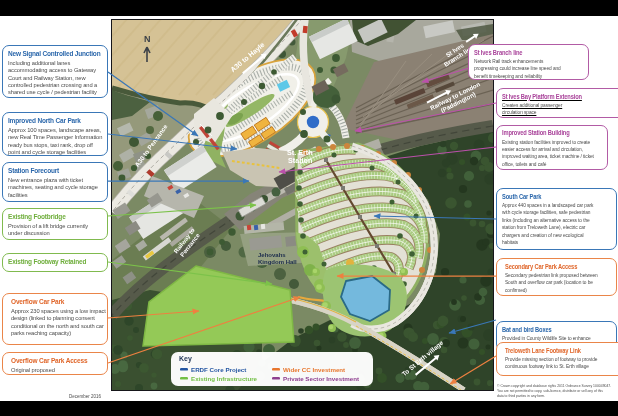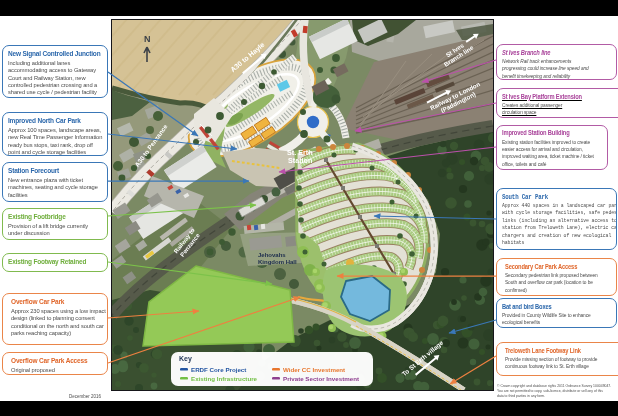--- a/index.html
+++ b/index.html
@@ -749,56 +749,56 @@
 </div>
 </div>
 
 <div class="box lbox orange" style="left:2px;top:352px;width:106px;height:22.5px;">
 <div class="inner">
 <h4>Overflow Car Park Access</h4>
 <p>Original proposed</p>
 </div>
 </div>
 
-<div class="box rbox purple" style="left:496px;top:44px;width:121px;height:36px;font-style:italic;">
+<div class="box rbox purple" style="left:468px;top:44px;width:121px;height:36px;">
 <div class="inner">
 <h4>St Ives Branch line</h4>
 <p>Network Rail track enhancements<br>progressing could increase line speed and<br>benefit timekeeping and reliability</p>
 </div>
 </div>
 
 <div class="box rbox purple" style="left:496px;top:88px;width:130px;height:30px;text-decoration:underline;">
 <div class="inner">
 <h4>St Ives Bay Platform Extension</h4>
 <p>Creates additional passenger<br>circulation space</p>
 </div>
 </div>
 
 <div class="box rbox purple" style="left:496px;top:124.5px;width:112px;height:45px;">
 <div class="inner">
 <h4>Improved Station Building</h4>
 <p>Existing station facilities improved to create<br>easier access for arrival and circulation,<br>improved waiting area, ticket machine / ticket<br>office, toilets and café</p>
 </div>
 </div>
 
-<div class="box rbox blue" style="left:496px;top:188px;width:121px;height:62px;font-family:Liberation Mono, monospace;">
+<div class="box rbox blue" style="left:496px;top:188px;width:121px;height:62px;">
 <div class="inner">
 <h4>South Car Park</h4>
 <p>Approx 440 spaces in a landscaped car park<br>with cycle storage facilities, safe pedestrian<br>links (including an alternative access to the<br>station from Treloweth Lane), electric car<br>chargers and creation of new ecological<br>habitats</p>
 </div>
 </div>
 
 <div class="box rbox orange" style="left:496px;top:258px;width:121px;height:38px;">
 <div class="inner">
 <h4>Secondary Car Park Access</h4>
 <p>Secondary pedestrian link proposed between<br>South and overflow car park (location to be<br>confirmed)</p>
 </div>
 </div>
 
-<div class="box rbox blue" style="left:496px;top:298px;width:121px;height:30px;">
+<div class="box rbox blue" style="left:496px;top:321px;width:121px;height:30px;">
 <div class="inner">
 <h4>Bat and bird Boxes</h4>
 <p>Provided in County Wildlife Site to enhance<br>ecological benefits</p>
 </div>
 </div>
 
 <div class="box rbox orange" style="left:496px;top:342px;width:132px;height:34px;">
 <div class="inner">
 <h4>Treloweth Lane Footway Link</h4>
 <p>Provide missing section of footway to provide<br>continuous footway link to St. Erth village</p>

